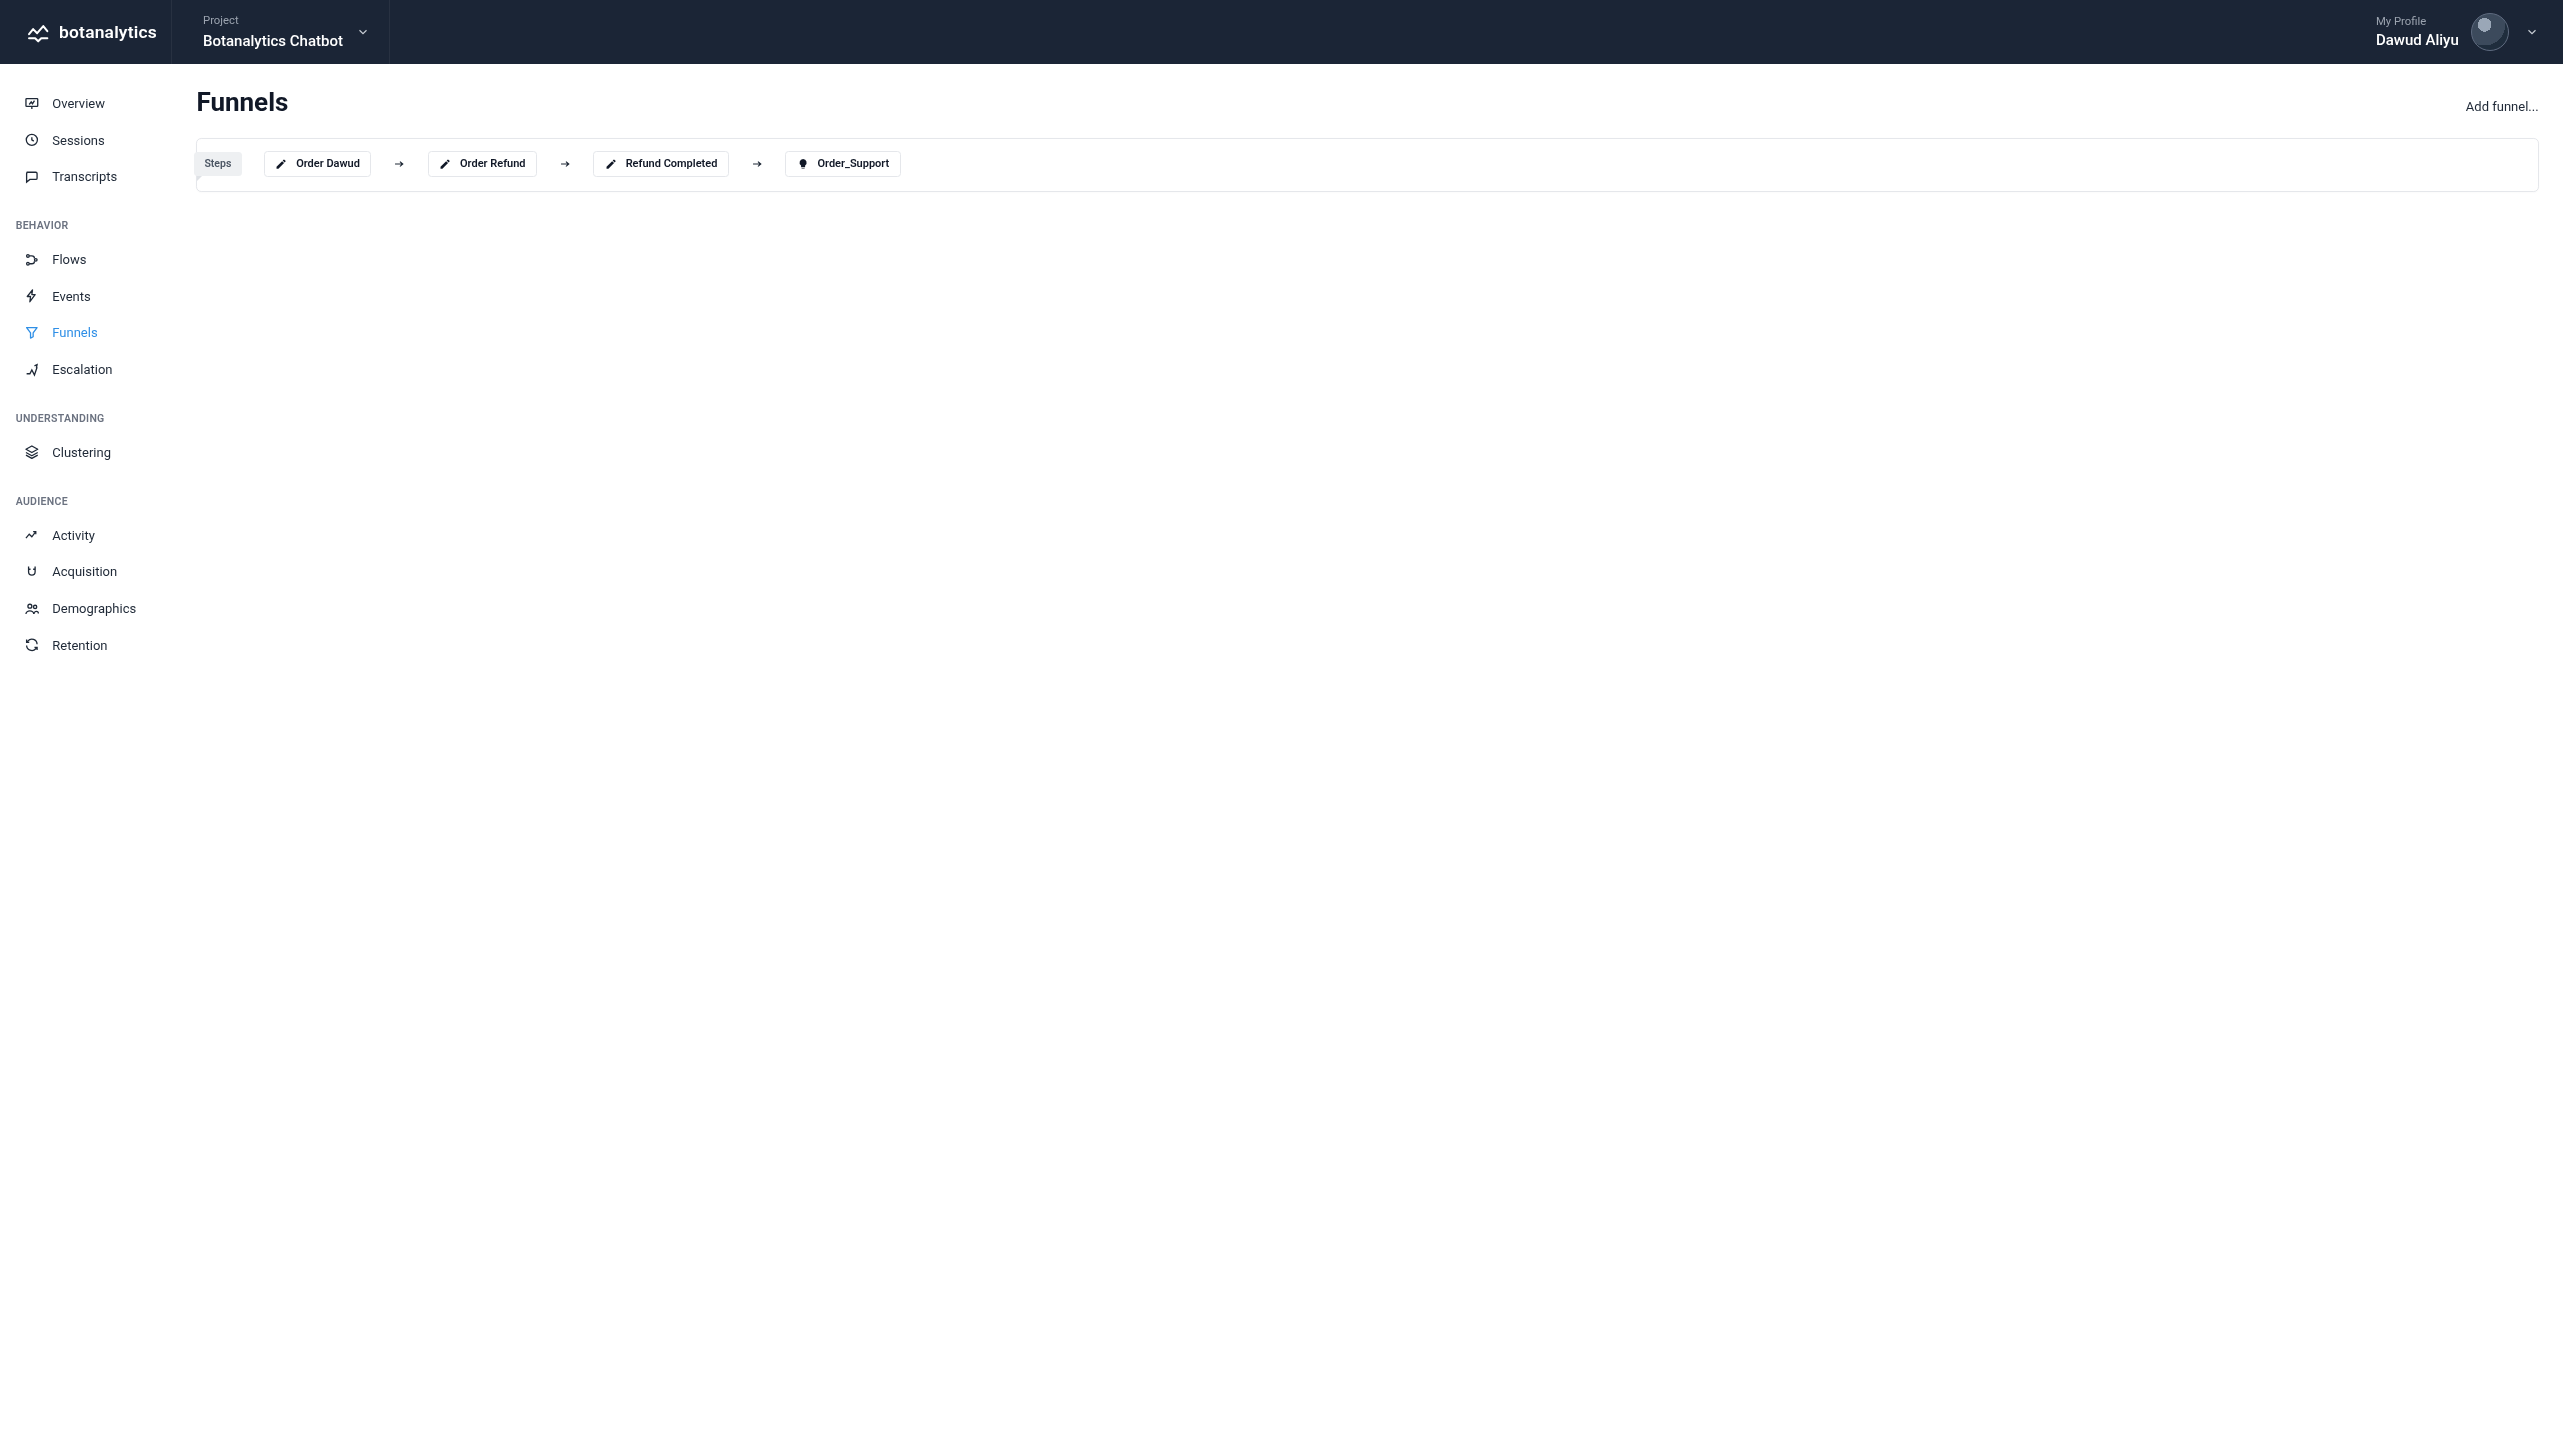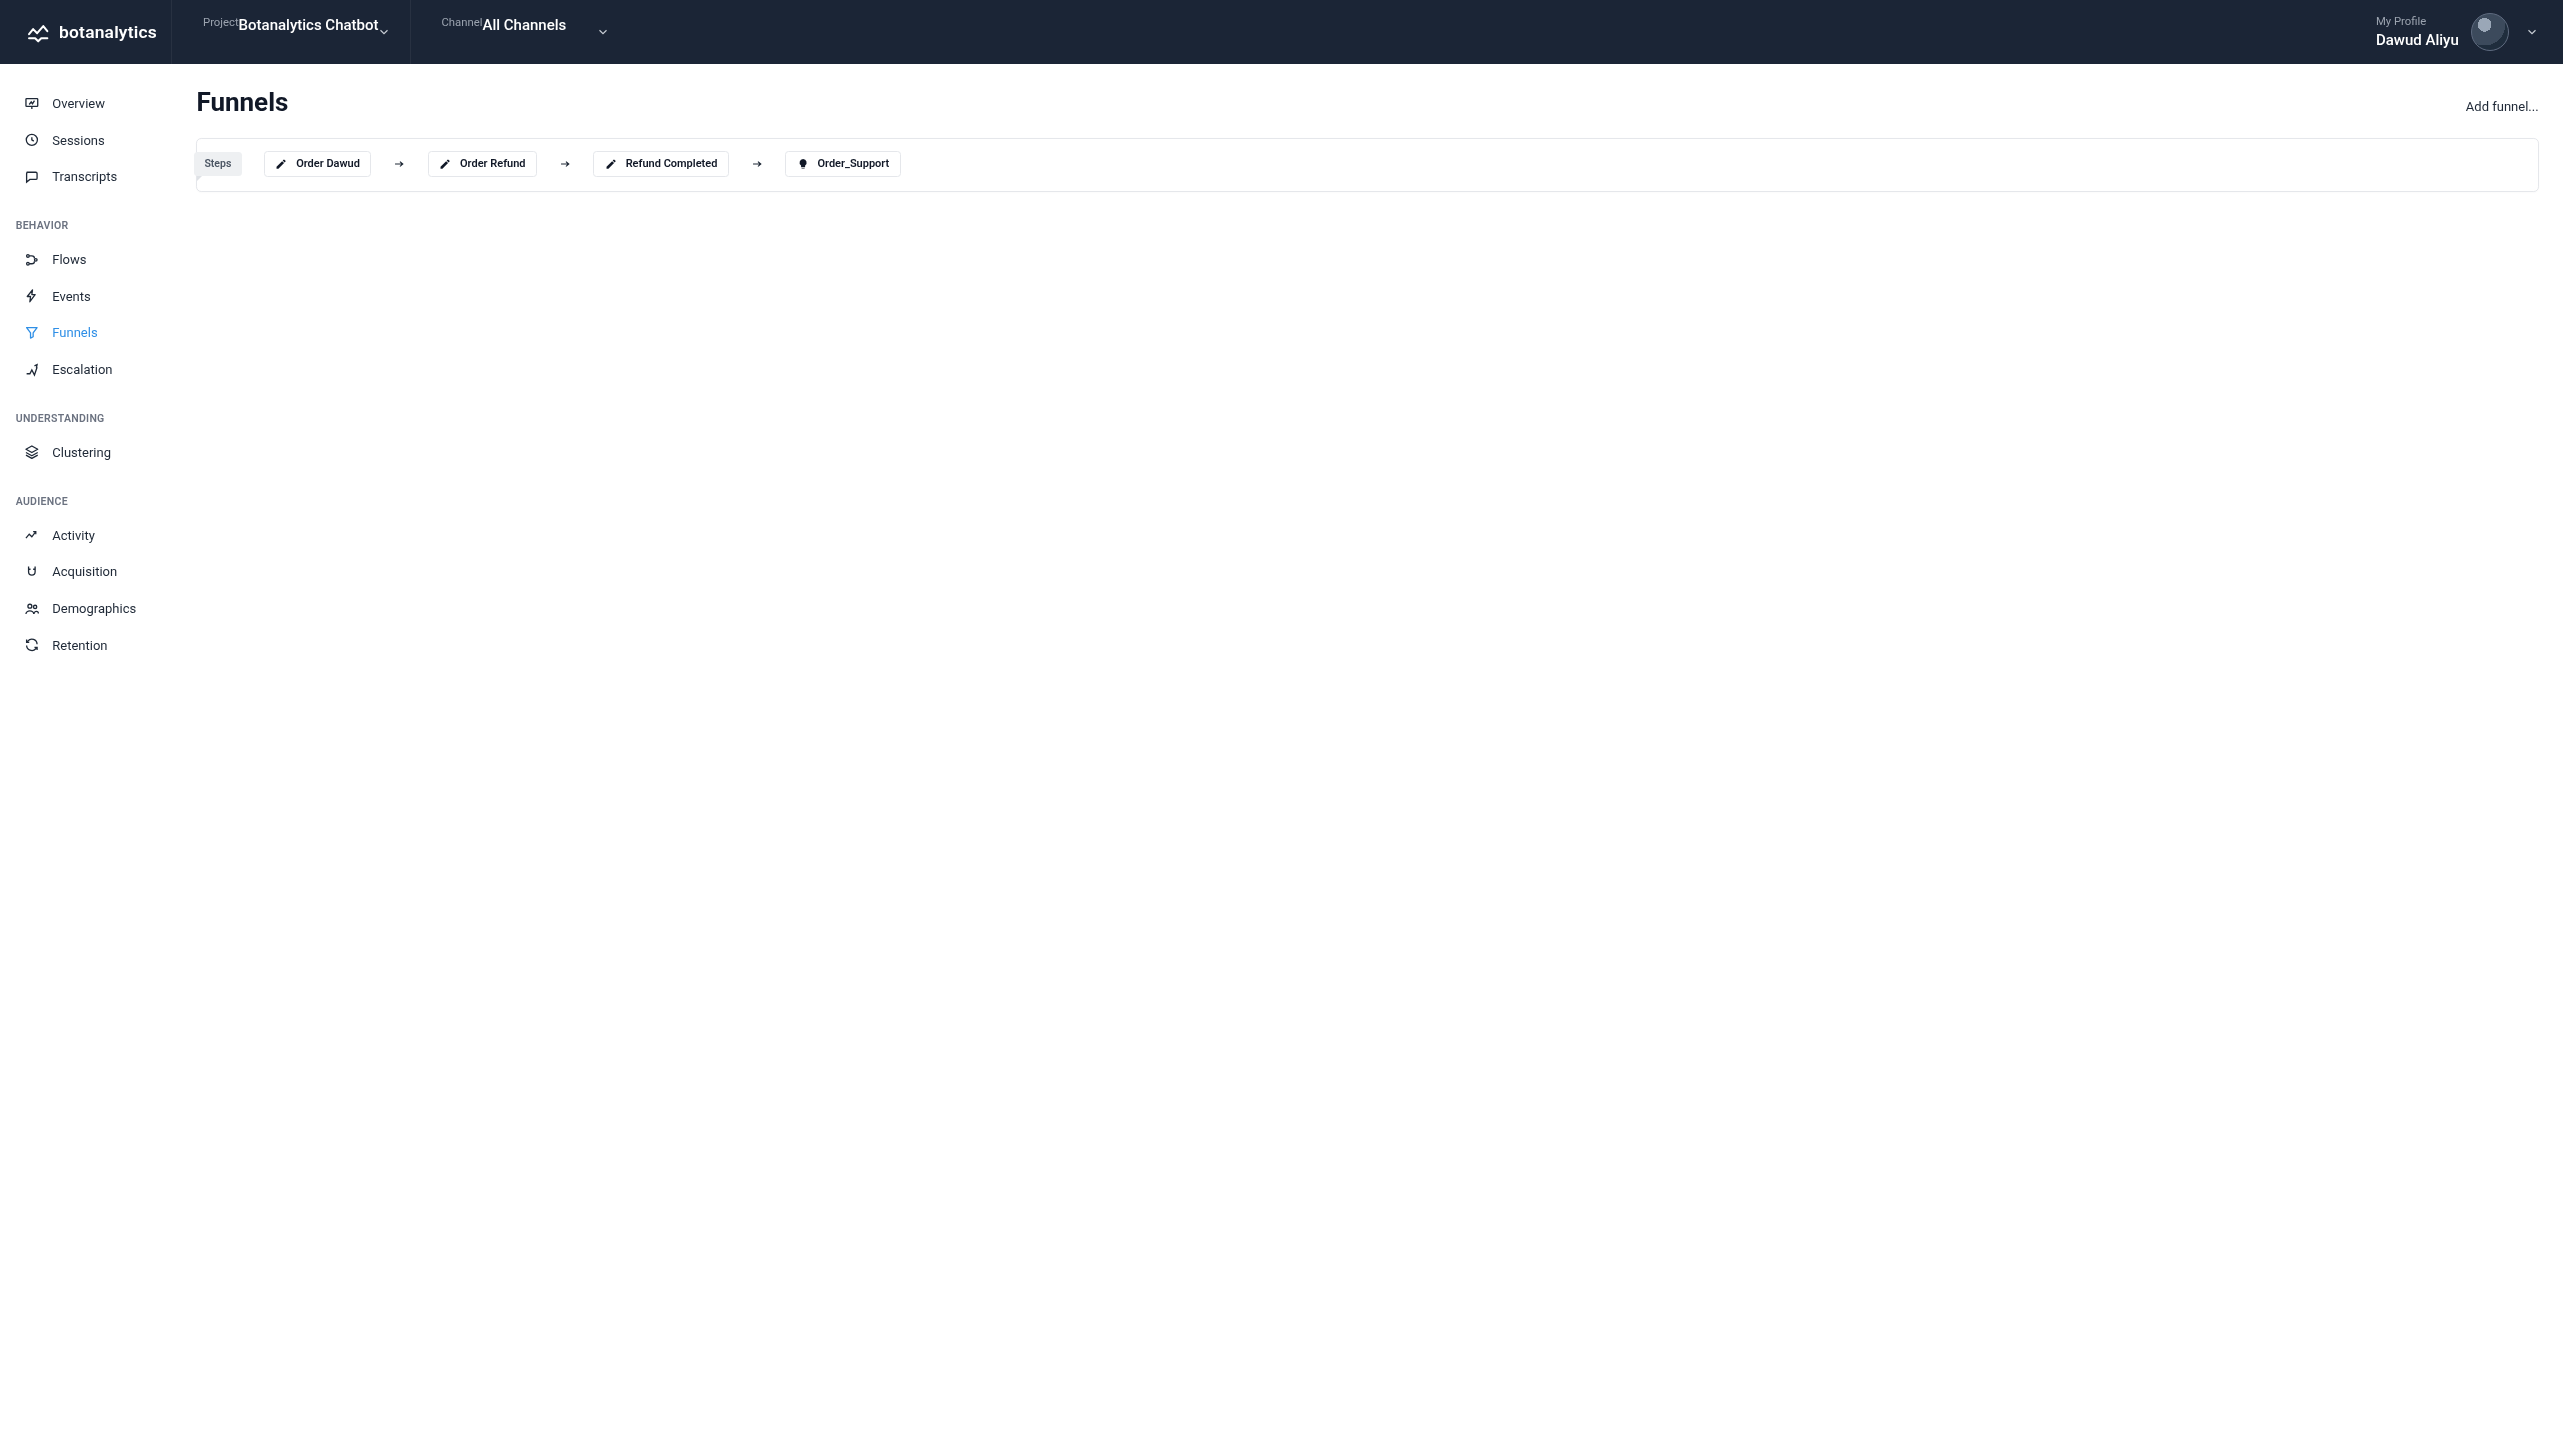--- a/index.html
+++ b/index.html
@@ -16,21 +16,21 @@
     width: 172px;
     display: flex;
     align-items: center;
     padding-left: 26px;
     border-right: 0.9px solid rgba(255,255,255,0.06);
   }
   .brand-logo { display: flex; align-items: center; gap: 8.7px; }
   .brand-mark { width: 24.4px; height: 24.4px; display: inline-flex; }
   .brand-text { font-size: 17.4px; font-weight: 600; letter-spacing: 0.2px; color: #fff; }
   .topbar .dropdown {
-    display: flex; flex-direction: row; 
+    display: flex; flex-direction: column; justify-content: center;
     padding: 16px 31px;
     border-right: 0.9px solid rgba(255,255,255,0.06);
     position: relative;
     min-width: 218px;
   }
   .topbar .dropdown .label { font-size: 11.3px; color: #9ba3af; margin-bottom: 5.2px; }
   .topbar .dropdown .value { font-size: 15px; color: #fff; font-weight: 500; }
   .topbar .dropdown .chev {
     position: absolute; right: 19px; top: 50%; transform: translateY(-50%);
     color: #c7ccd4; pointer-events: none;
@@ -134,29 +134,20 @@
   <div class="dropdown">
     <span class="label">Project</span>
     <span class="value">Botanalytics Chatbot</span>
     <span class="chev">
       <svg viewBox="0 0 24 24" width="14" height="14" fill="none" stroke="currentColor" stroke-width="2">
           <path d="M6 9l6 6 6-6"></path>
         </svg>
     </span>
   </div>
 
-  <div class="dropdown channel">
-    <span class="label">Channel</span>
-    <span class="value">All Channels</span>
-    <span class="chev">
-      <svg viewBox="0 0 24 24" width="14" height="14" fill="none" stroke="currentColor" stroke-width="2">
-          <path d="M6 9l6 6 6-6"></path>
-        </svg>
-    </span>
-  </div>
 
   <div class="spacer"></div>
 
   <div class="profile">
     <div class="ptext">
       <span class="label">My Profile</span>
       <span class="value">Dawud Aliyu</span>
     </div>
     <div class="avatar"></div>
     <span class="chev">

